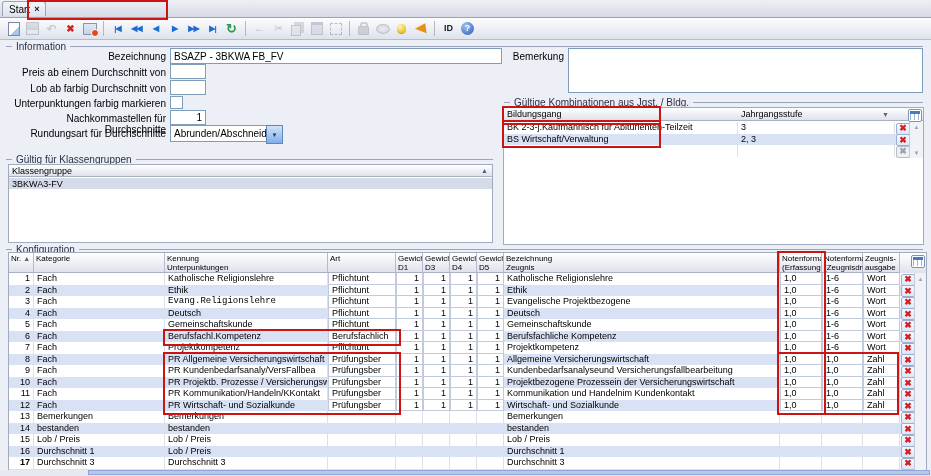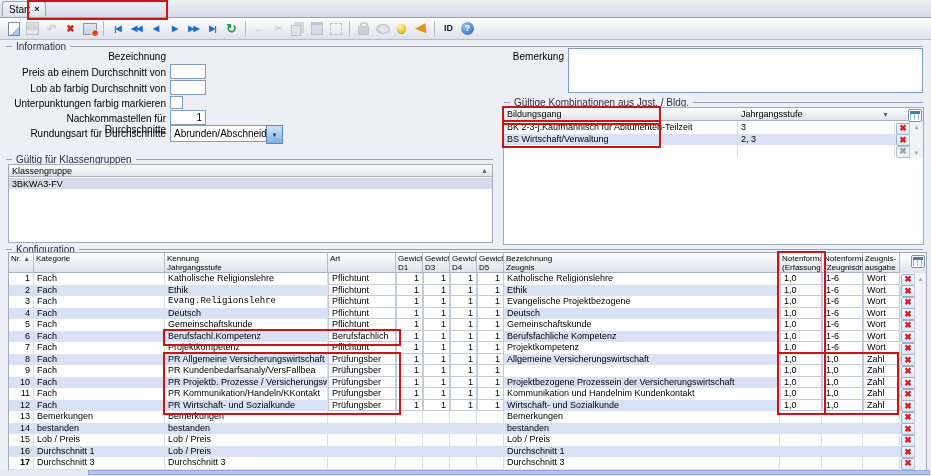--- a/index.html
+++ b/index.html
@@ -181,20 +181,23 @@
   <div class="grouphead" style="left:6px;top:154px;width:487px">
     <span>Gültig für Klassengruppen</span>
       <span class="gl"></span>
   </div>
   <div class="grouphead" style="left:6px;top:244px;width:917px">
     <span>Konfiguration</span>
       <span class="gl"></span>
   </div>
 
   <div class="flabel" style="left:8px;top:51px;width:158px">Bezeichnung</div>
+  <div class="tbox" style="left:170px;top:48px;width:324px;height:14px">
+    <span>BSAZP - 3BKWA FB_FV</span>
+  </div>
 
   <div class="flabel" style="left:8px;top:67px;width:158px">Preis ab einem Durchschnitt von</div>
   <div class="tbox" style="left:170px;top:64px;width:28px;height:13px"></div>
 
   <div class="flabel" style="left:8px;top:83px;width:158px">Lob ab farbig Durchschnitt von</div>
   <div class="tbox" style="left:170px;top:80px;width:28px;height:13px"></div>
 
   <div class="flabel" style="left:8px;top:98px;width:158px">Unterpunktungen farbig markieren</div>
   <div class="cbox" style="left:170px;top:96px"></div>
 
@@ -250,21 +253,21 @@
     <div class="kgrow" style="top:13px">
       <span>3BKWA3-FV</span>
     </div>
   </div>
 
   <div class="listtable" style="left:8px;top:252px;width:917px;height:224px">
     <div id="konfig-header" style="position:absolute;left:0;top:0;right:0;height:20px;background:linear-gradient(#ffffff,#dfe2eb)">
         <div class="khc" style="left: 0px; width: 25px;">Nr.<span class="sorticon"> ▲</span></div>
         <div class="khc" style="left: 25px; width: 131px;">Kategorie</div>
         <div class="khc" style="left: 156px; width: 163px;">Kennung
-Jahrgangsstufe</div>
+Unterpunktungen</div>
         <div class="khc" style="left: 319px; width: 68px;">Art</div>
         <div class="khc" style="left: 387px; width: 27px;">Gewicht
 D1</div>
         <div class="khc" style="left: 414px; width: 27px;">Gewicht
 D3</div>
         <div class="khc" style="left: 441px; width: 27px;">Gewicht
 D4</div>
         <div class="khc" style="left: 468px; width: 27px;">Gewicht
 D5</div>
         <div class="khc" style="left: 495px; width: 276px;">Bezeichnung
@@ -400,20 +403,21 @@
         </div>
         <div class="krow" style="top: 92px; height: 11.5px; right: 0px;">
           <div class="kc ar" style="left: 0px; width: 25px;">9</div>
           <div class="kc" style="left: 25px; width: 131px;">Fach</div>
           <div class="kc" style="left: 156px; width: 163px;">PR Kundenbedarfsanaly/VersFallbea</div>
           <div class="kc inp" style="left: 319px; width: 68px;">Prüfungsber</div>
           <div class="kc inp ar" style="left: 387px; width: 27px;">1</div>
           <div class="kc inp ar" style="left: 414px; width: 27px;">1</div>
           <div class="kc inp ar" style="left: 441px; width: 27px;">1</div>
           <div class="kc inp ar" style="left: 468px; width: 27px;">1</div>
+          <div class="kc" style="left: 495px; width: 276px;">Kundenbedarfsanalyseund Versicherungsfallbearbeitung</div>
           <div class="kc inp" style="left: 771px; width: 42px;">1,0</div>
           <div class="kc inp" style="left: 813px; width: 41px;">1,0</div>
           <div class="kc inp" style="left: 854px; width: 37px;">Zahl</div>
           <div class="xbtn" style="left: 892px; top: 0.5px;">✖</div>
         </div>
         <div class="krow even" style="top: 103.5px; height: 11.5px; right: 0px;">
           <div class="kc ar" style="left: 0px; width: 25px;">10</div>
           <div class="kc" style="left: 25px; width: 131px;">Fach</div>
           <div class="kc" style="left: 156px; width: 163px;">PR Projektb. Prozesse / Versicherungsw.</div>
           <div class="kc inp" style="left: 319px; width: 68px;">Prüfungsber</div>

